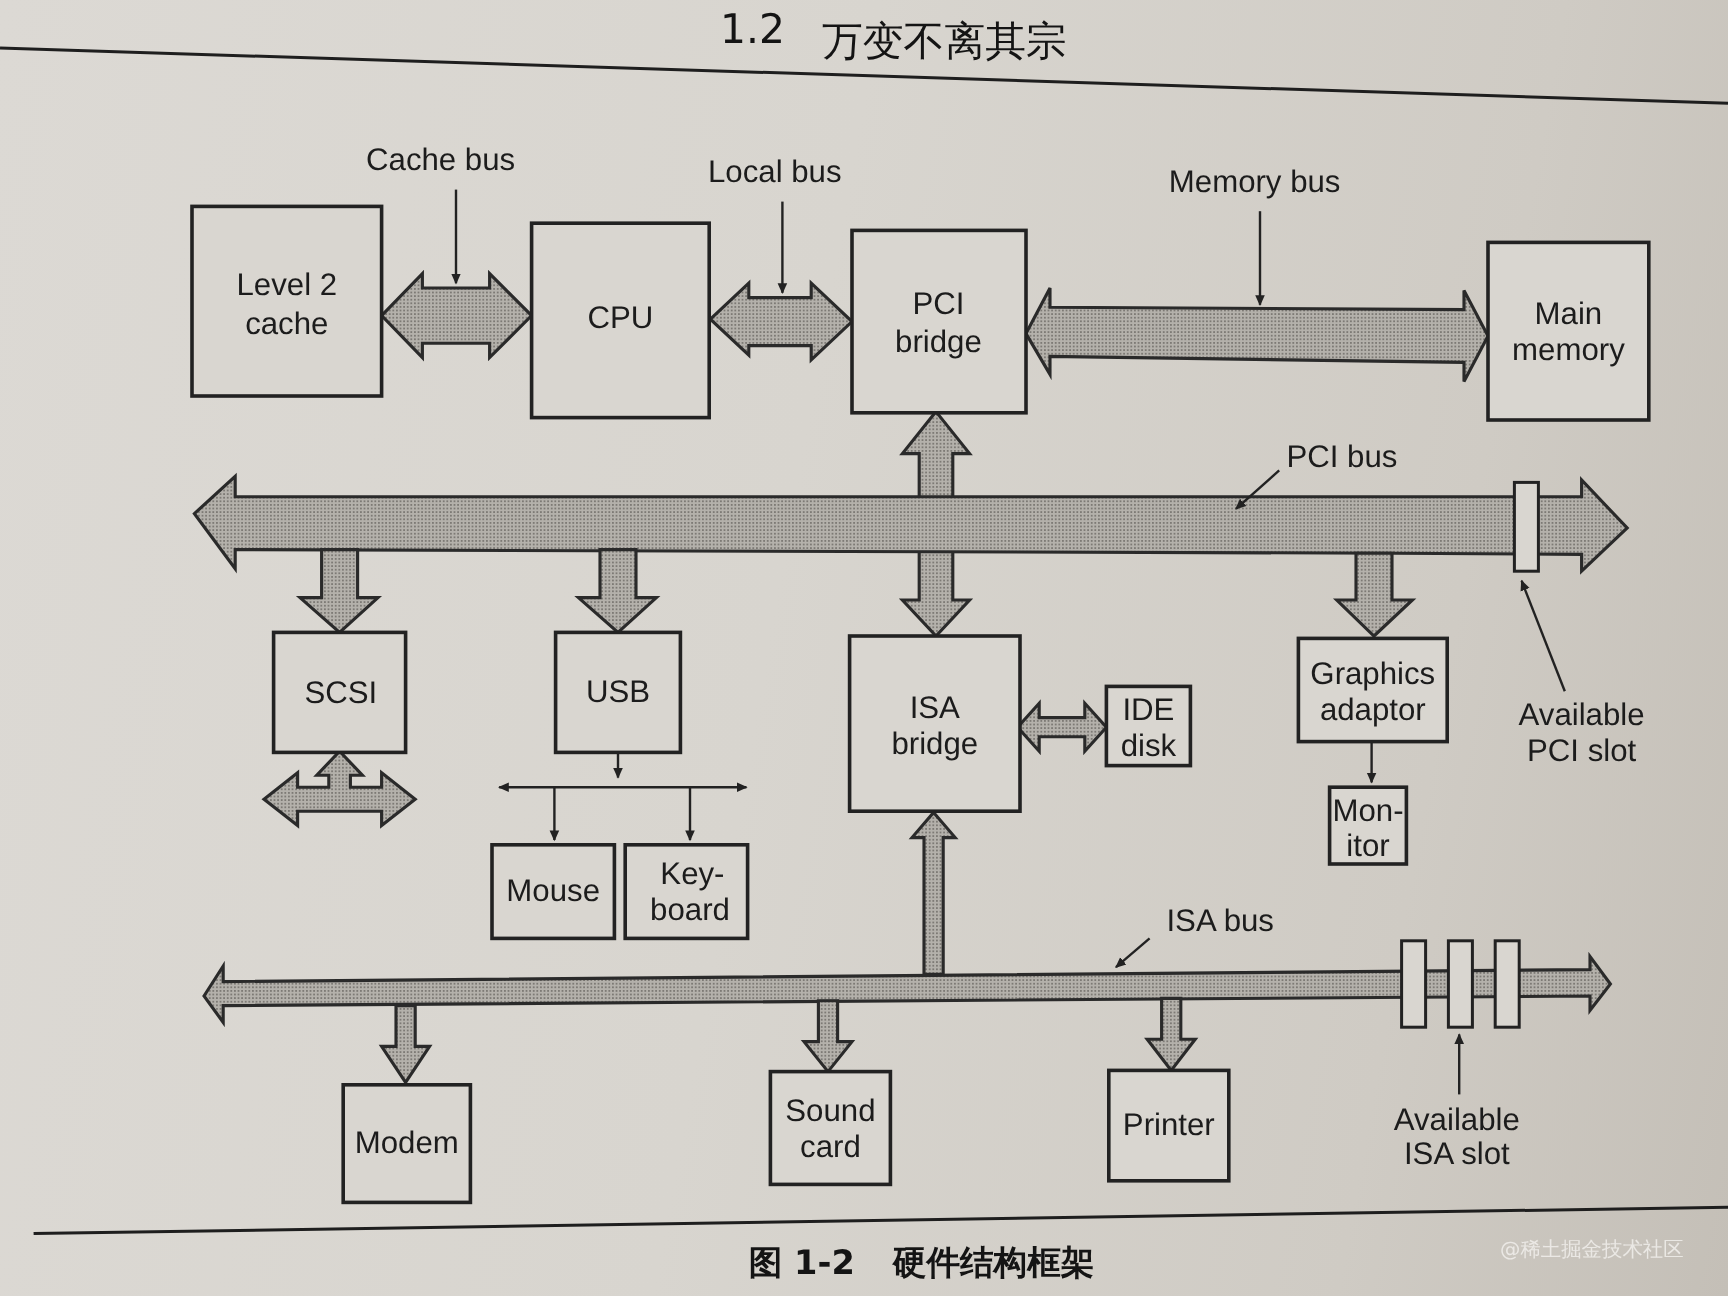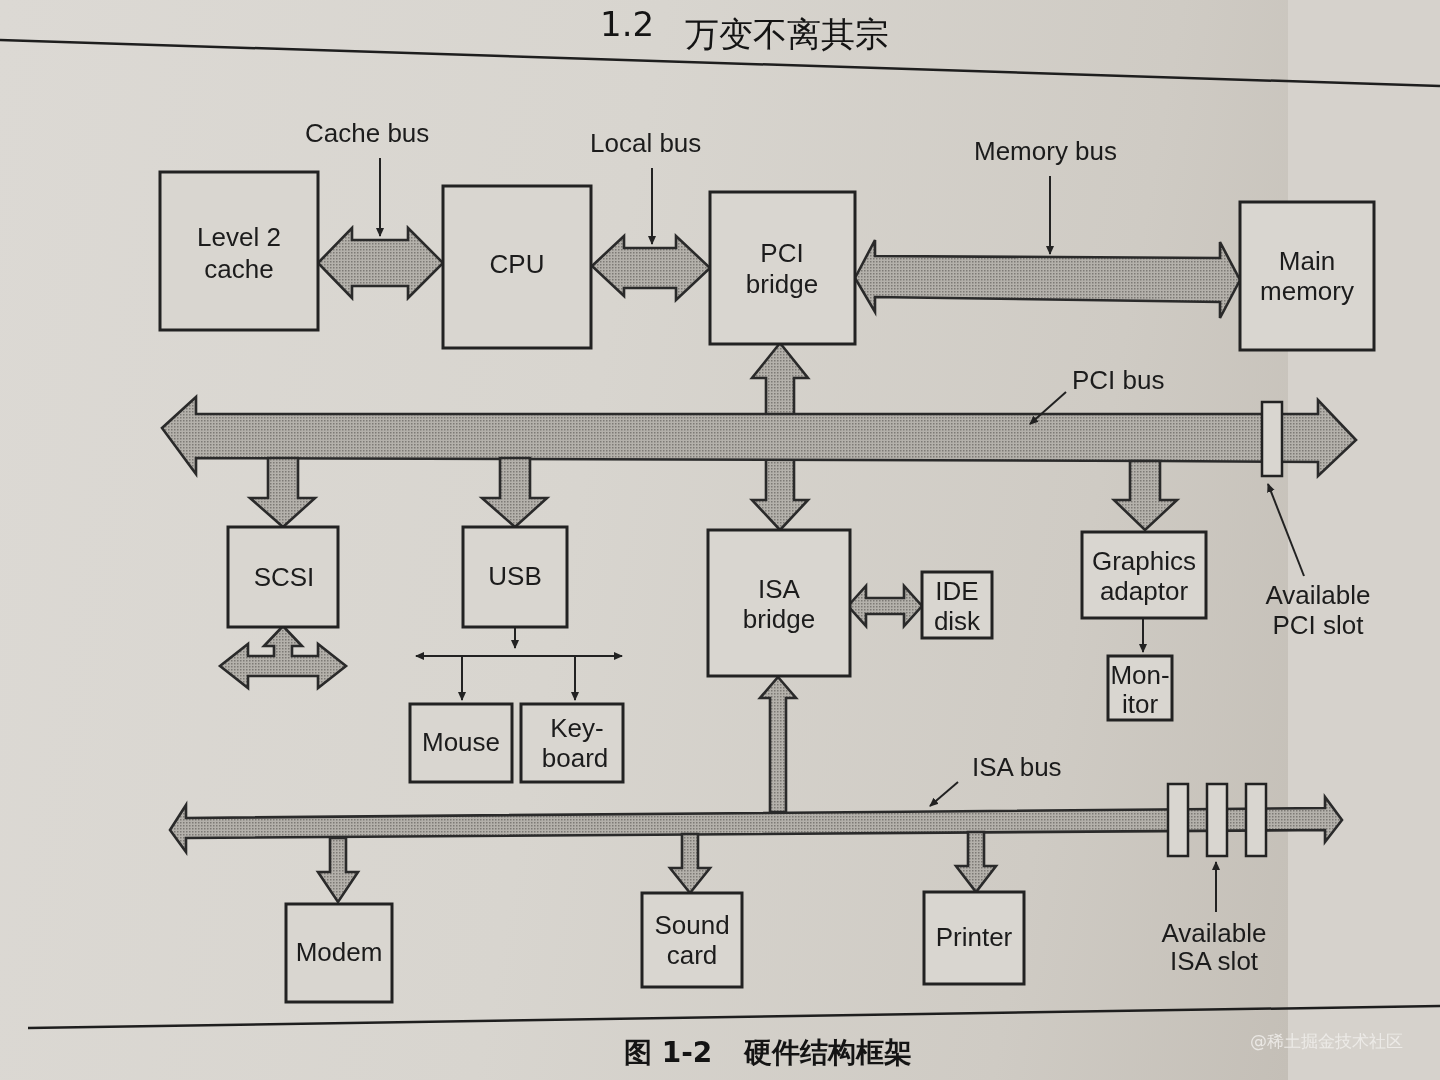--- a/index.html
+++ b/index.html
@@ -2,21 +2,21 @@
 <html><head>
   <meta charset="utf-8">
   <style>
     html, body { margin: 0; padding: 0; }
     body {
       width: 1440px; height: 1080px; overflow: hidden;
       background: #d6d2cc;
       font-family: "Liberation Sans", sans-serif;
     }
     #page {
-      position: relative; width: 1288px; height: 1080px;
+      position: relative; width: 1440px; height: 1080px;
       background: linear-gradient(100deg, #dcd9d4 0%, #d8d5cf 45%, #cfcbc4 80%, #c4bfb7 100%);
     }
     svg { position: absolute; left: 0; top: 0; }
     .box { fill: #d9d6d0; stroke: #222; stroke-width: 3; }
     .bus { fill: url(#dots); stroke: #2a2a2a; stroke-width: 2.6; stroke-linejoin: miter; }
     .lbl { font-family: "Liberation Sans", sans-serif; font-size: 26px; fill: #1c1c1c; }
     .box-text { font-family: "Liberation Sans", sans-serif; font-size: 26px; fill: #1c1c1c; text-anchor: middle; }
     .thin { stroke: #222; stroke-width: 2; fill: none; }
     .head { fill: #222; }
     .slot { fill: #d9d6d0; stroke: #222; stroke-width: 2.5; }

